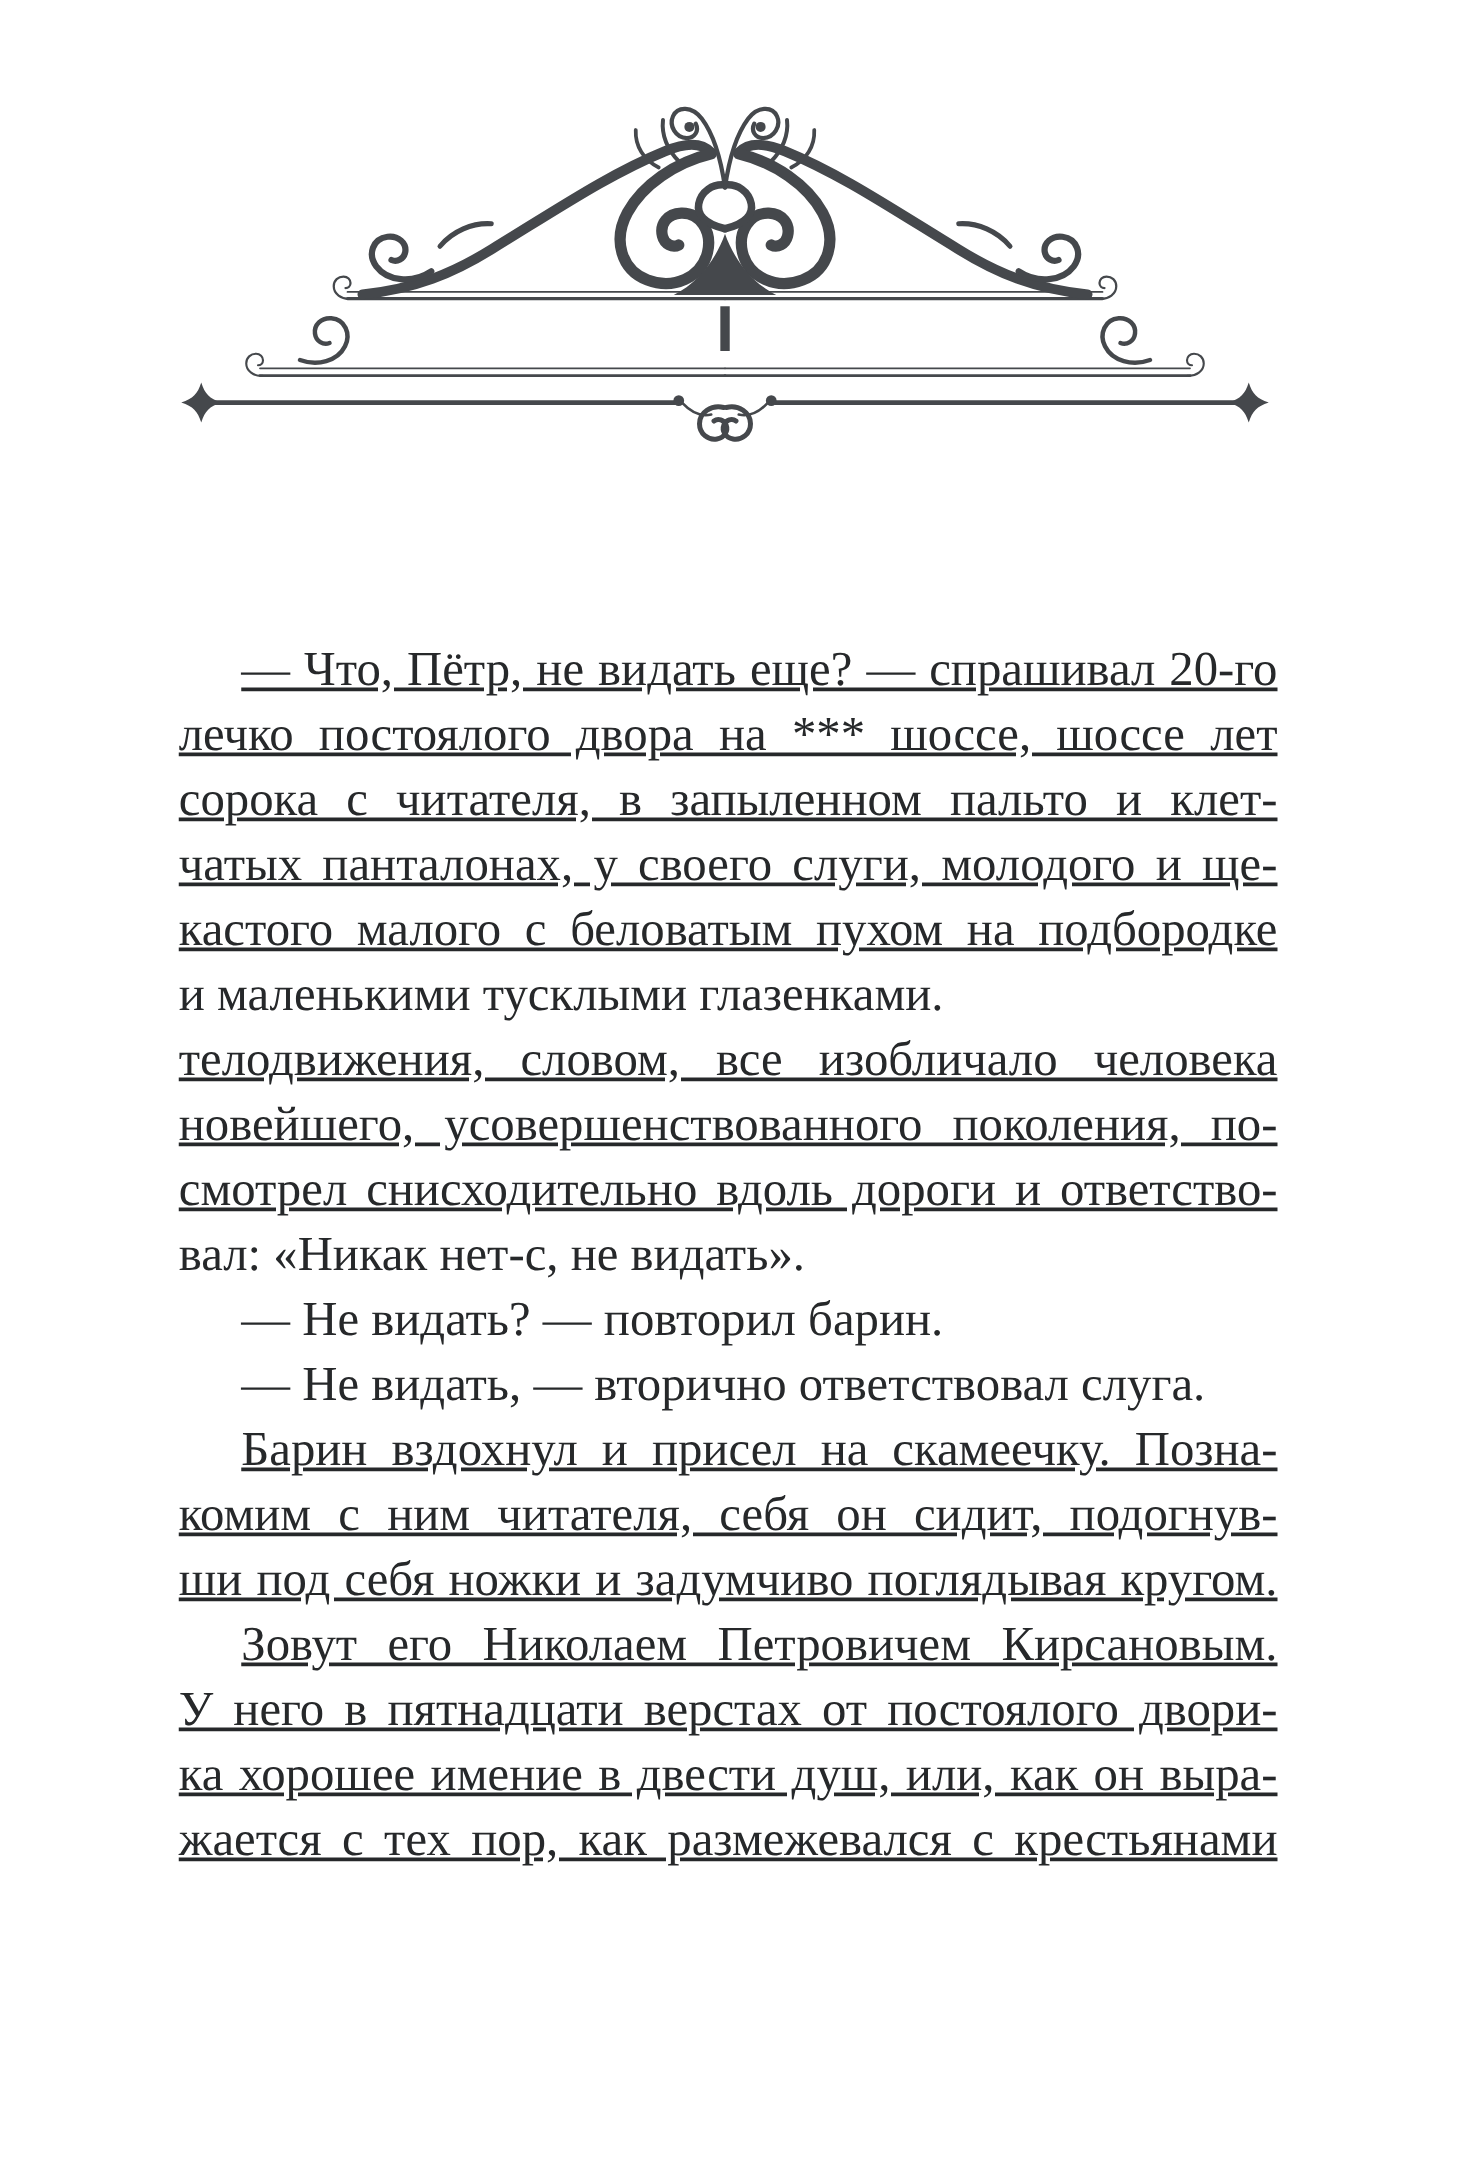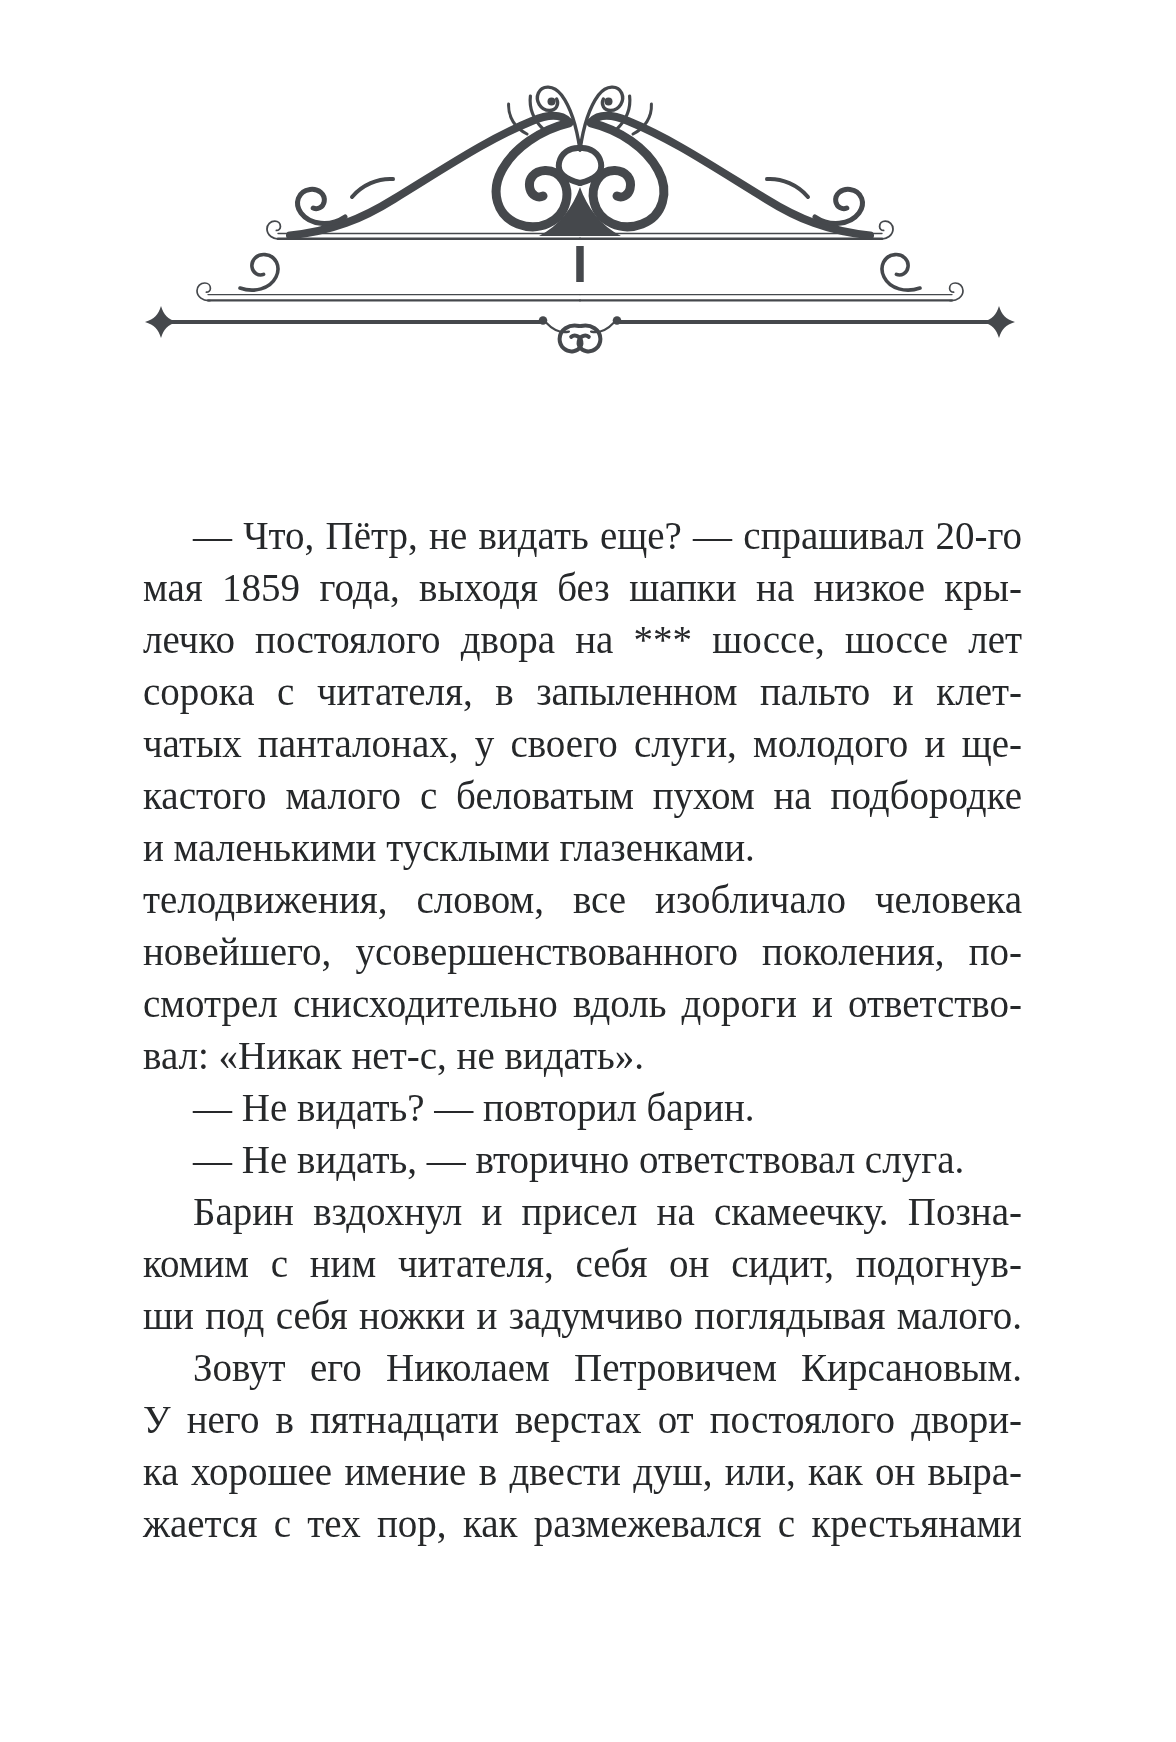--- a/index.html
+++ b/index.html
@@ -29,21 +29,21 @@
     left:143px; top:510px;
     width:879px;
   }
   .line {
     margin:0; padding:0;
     height:52px; line-height:52px;
     font-size:39px;
     white-space:normal;
     hyphens:none;
   }
-  .line.just { text-align:justify; text-align-last:justify; }
+  .line.just { text-align:justify; text-align-last:justify;text-decoration:underline; }
   .line.indent { text-indent:50px; }
 </style>
 </head>
 <body>
 
 <div class="page">
 
   <div class="ornament-wrap" id="ornament" style="color: rgb(69, 72, 76);">
     <svg viewBox="0 0 1176 360" aria-hidden="true">
       <g id="halfL" fill="none" stroke="currentColor" stroke-linecap="round">
@@ -80,34 +80,33 @@
         <path stroke-width="2.1" d="M546,322.5 C553,330 560,333.6 569,331.6"></path>
         <path stroke-width="4" d="M579,326 C569,323.6 559.6,330 559.6,339 C559.6,347 566.4,352.4 573.6,351.2 C579.6,350.2 582.8,344.8 580.8,339.8 C579.2,335.8 574.4,334.4 571.2,336.8"></path>
       </g>
       <use href="#halfL" transform="translate(1160,0) scale(-1,1)"></use>
     </svg>
     <div class="chapter-number">I</div>
   </div>
 
   <div class="text-block" id="text-block" style="color: rgb(38, 40, 42);">
       <p class="line just indent">— Что, Пётр, не видать еще? — спрашивал 20-го</p>
-      <p class="line just">мая 1859 года, выходя без шапки на низкое кры-</p>
       <p class="line just">лечко постоялого двора на *** шоссе, шоссе лет</p>
       <p class="line just">сорока с читателя, в запыленном пальто и клет-</p>
       <p class="line just">чатых панталонах, у своего слуги, молодого и ще-</p>
       <p class="line just">кастого малого с беловатым пухом на подбородке</p>
       <p class="line">и маленькими тусклыми глазенками.</p>
       <p class="line just">телодвижения, словом, все изобличало человека</p>
       <p class="line just">новейшего, усовершенствованного поколения, по-</p>
       <p class="line just">смотрел снисходительно вдоль дороги и ответство-</p>
       <p class="line">вал: «Никак нет-с, не видать».</p>
       <p class="line indent">— Не видать? — повторил барин.</p>
       <p class="line indent">— Не видать, — вторично ответствовал слуга.</p>
       <p class="line just indent">Барин вздохнул и присел на скамеечку. Позна-</p>
       <p class="line just">комим с ним читателя, себя он сидит, подогнув-</p>
-      <p class="line just">ши под себя ножки и задумчиво поглядывая малого.</p>
+      <p class="line just">ши под себя ножки и задумчиво поглядывая кругом.</p>
       <p class="line just indent">Зовут его Николаем Петровичем Кирсановым.</p>
       <p class="line just">У него в пятнадцати верстах от постоялого двори-</p>
       <p class="line just">ка хорошее имение в двести душ, или, как он выра-</p>
       <p class="line just">жается с тех пор, как размежевался с крестьянами</p>
     </div>
 
 </div>
 
 </body></html>

